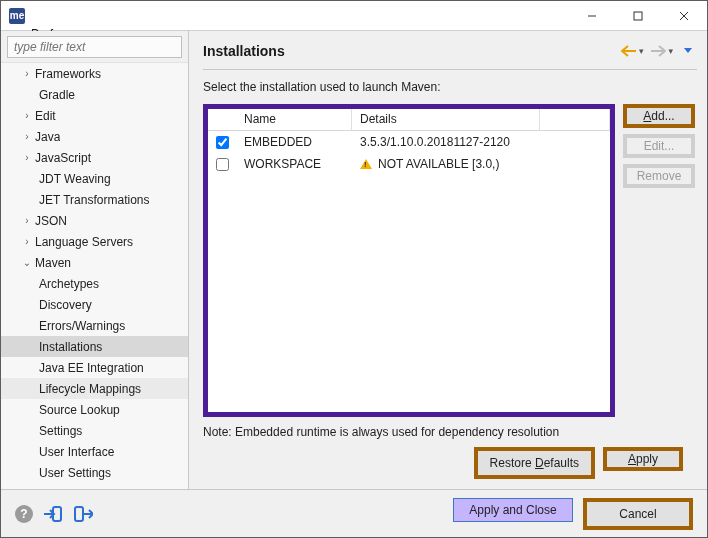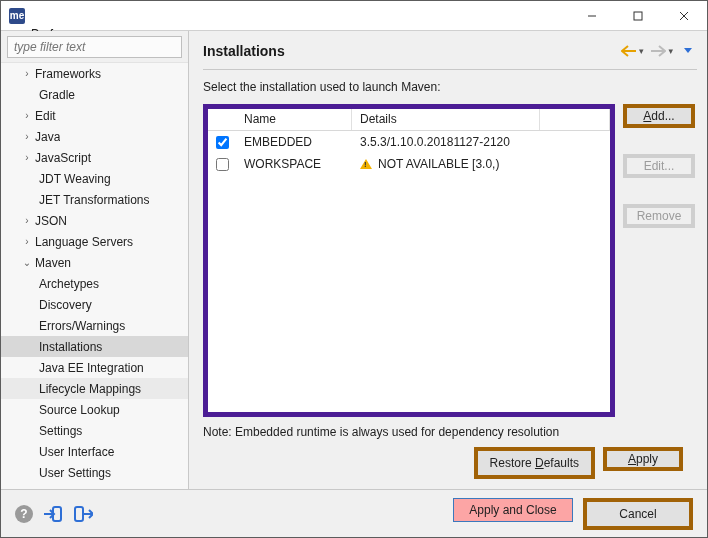--- a/index.html
+++ b/index.html
@@ -56,36 +56,36 @@
 .td.c1 { width: 116px; }
 .td.c2 { flex: 1; display:flex; align-items:center; gap:6px; }
 .td.c3 { width: 70px; }
 input[type=checkbox]{ width:13px; height:13px; }
 
 .warn-icon { width:0;height:0;border-left:6px solid transparent;border-right:6px solid transparent;border-bottom:10px solid #f3b200; position:relative; display:inline-block;}
 .warn-icon::after{content:"!";position:absolute;left:-2px;top:1px;font-size:8px;color:#333;font-weight:bold;}
 
 .side-buttons { width: 72px; display: flex; flex-direction: column; gap: 6px; margin-left: 8px; }
 .btn { height: 24px; border: 4px solid #a16207; background: #e1e1e1; color: #222; display: flex; align-items: center; justify-content: center; cursor: default; padding: 0 6px; }
-.btn[disabled] { color: #9c9c9c; border-color: #cfcfcf; background: #efefef; margin-top: 20px; }
+.btn[disabled] { color: #9c9c9c; border-color: #cfcfcf; background: #efefef; }
 .btn .u { text-decoration: underline; }
 
 .note { color: #222; margin-top: 8px; }
 
 .page-footer { display:flex; justify-content:flex-end; gap:8px; padding: 8px 12px 10px 14px; }
 .btn.wide { min-width: 110px; padding: 12px 12px;}
 .btn.mid { min-width: 80px; padding: 0 12px;}
 
 
 .bottombar { border-top: 1px solid #c8c8c8; height: 48px; display:flex; align-items:center; padding: 0 14px; background:#f0f0f0;}
 .bottombar .left { flex:1; display:flex; align-items:center; gap:10px;}
 .help-icon { width:18px;height:18px;border-radius:50%;background:#9a9a9a;color:#fff;display:flex;align-items:center;justify-content:center;font-weight:bold;font-size:12px;}
 .io-icon { display:inline-flex; }
 .bottombar .right { display:flex; gap:10px; }
-.btn.primary { border: 1px solid #3b78bd; background:#fca5a5; min-width:120px;}
+.btn.primary { border: 1px solid #3b78bd; background:#c4b5fd; min-width:120px;}
 </style>
 </head>
 <body>
 
 <div class="window">
 
   <div class="titlebar">
     <div class="app-icon">me</div>
     <div class="title">Preferences</div>
     <div class="winbtn">

